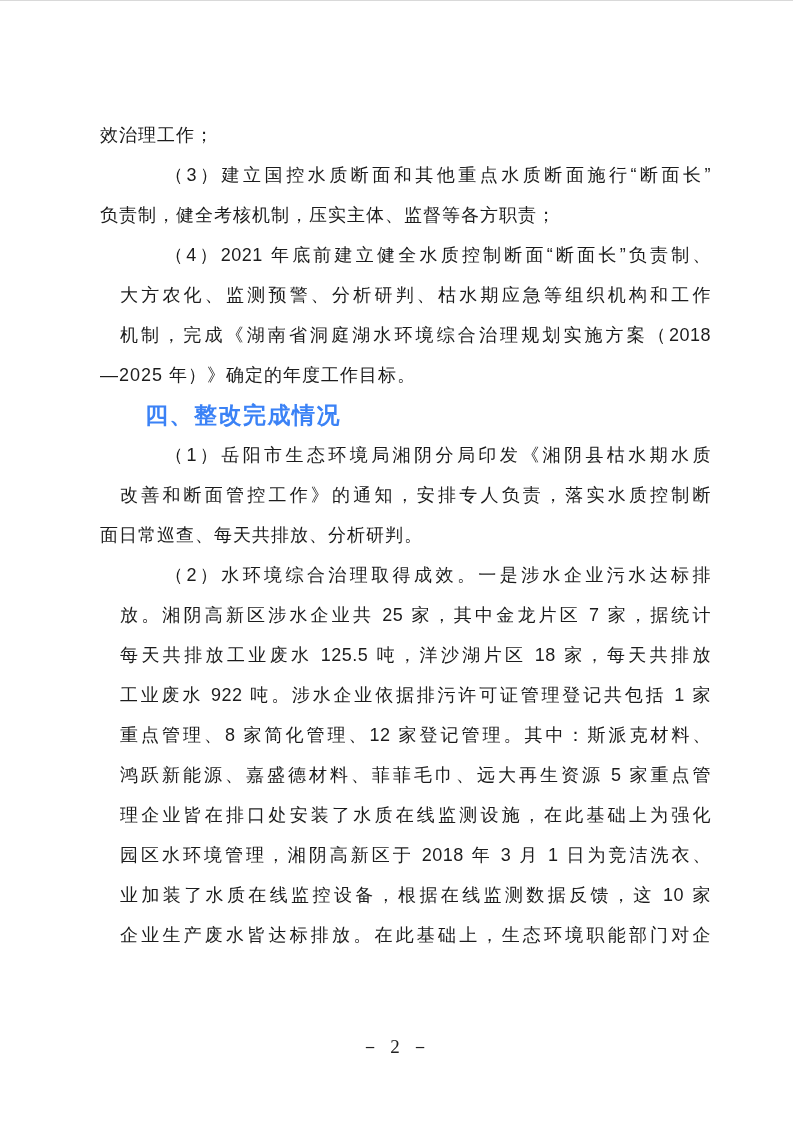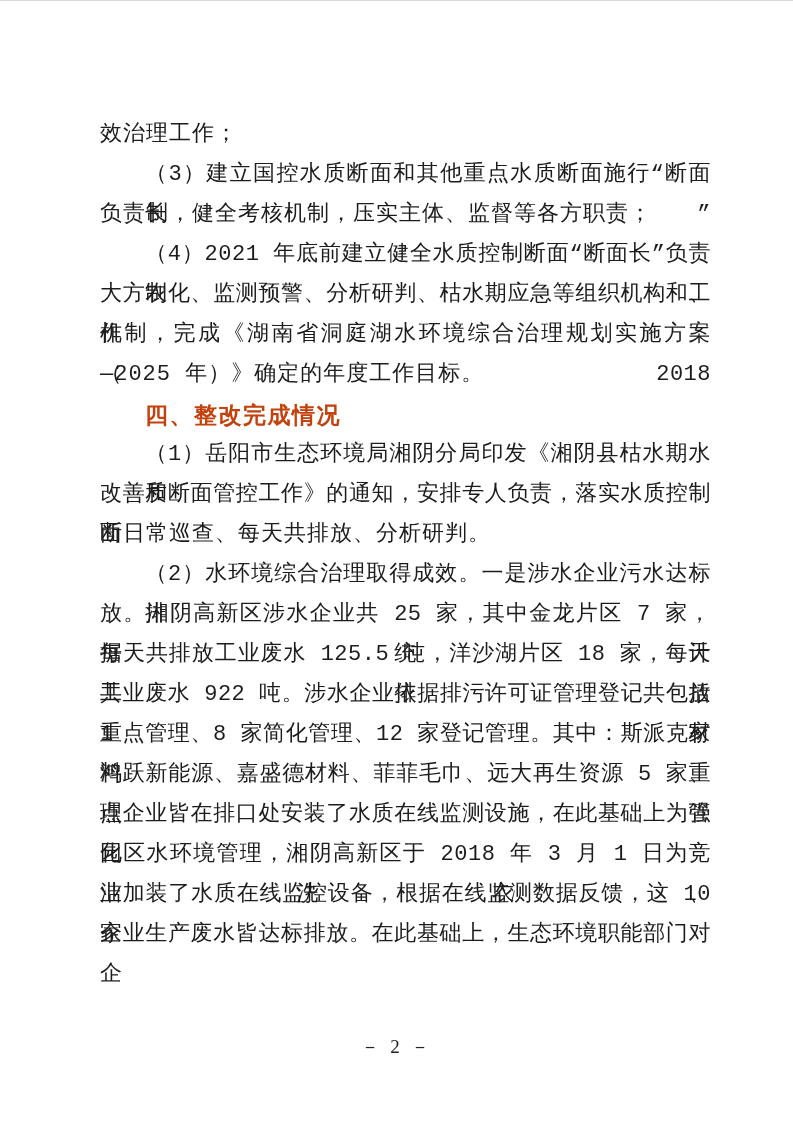--- a/index.html
+++ b/index.html
@@ -26,41 +26,42 @@
   }
   .doc-body {
     position: absolute;
     top: 115px;
     left: 100px;
     width: 611px;
   }
   .line {
     height: 40px;
     line-height: 40px;
-    font-size: 22px;
+    font-size: 18px;
     letter-spacing: 1px;
     white-space: nowrap;
     text-align: left;
-    font-family: Liberation Mono, monospace;
+    font-family: Liberation Sans, sans-serif;
   }
   .line.justify {
     white-space: normal;
     text-align: justify;
     text-align-last: justify;
     letter-spacing: 0.5px;
+    margin-left: 20px;
   }
   .line.indent {
     padding-left: 45px;
   }
   .line.heading {
     font-family: "Liberation Sans", sans-serif;
     font-weight: bold;
     font-size: 23px;
     letter-spacing: 1.5px;
-    color: #c2410c;
+    color: #3b82f6;
   }
   .footer {
     position: absolute;
     top: 1034px;
     left: 0;
     width: 100%;
     text-align: center;
     font-size: 19px;
     letter-spacing: 3px;
     color: #222222;

